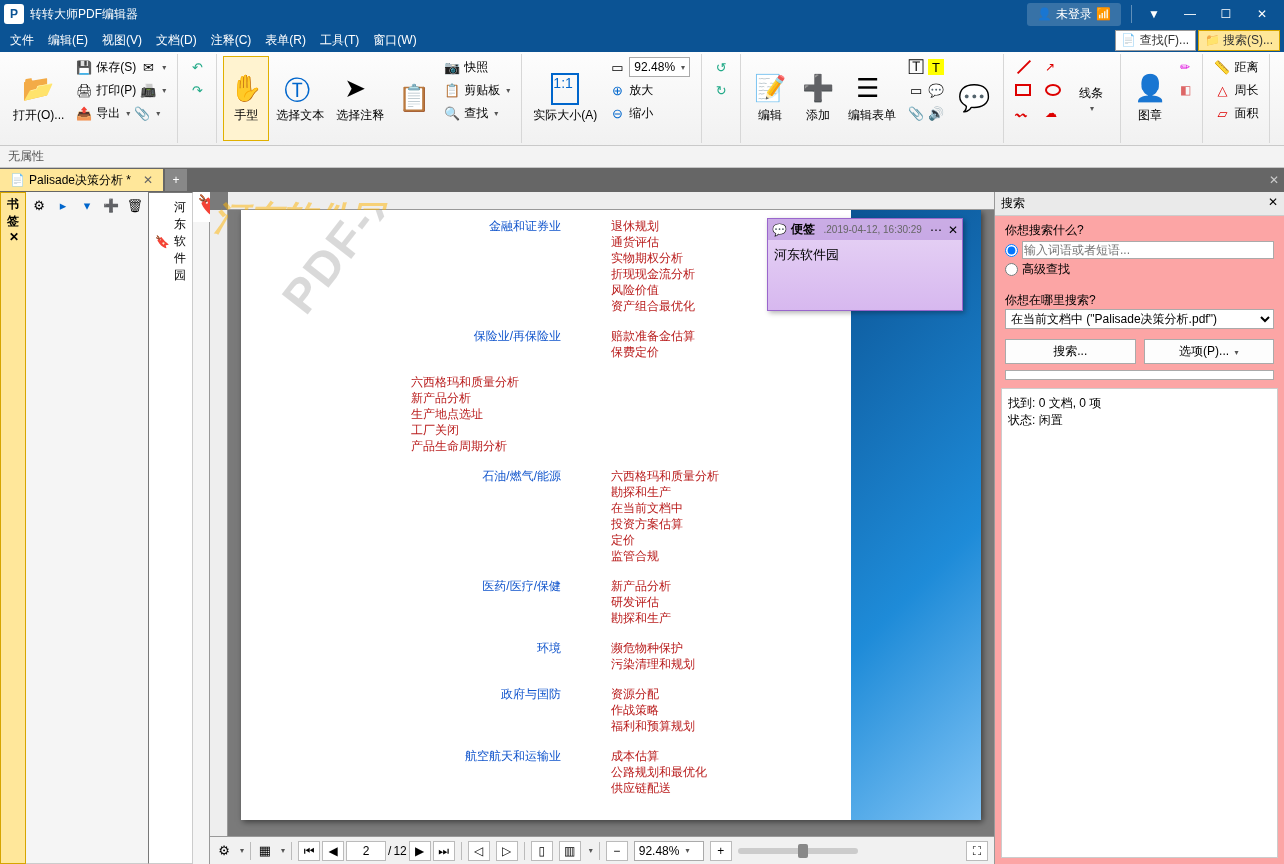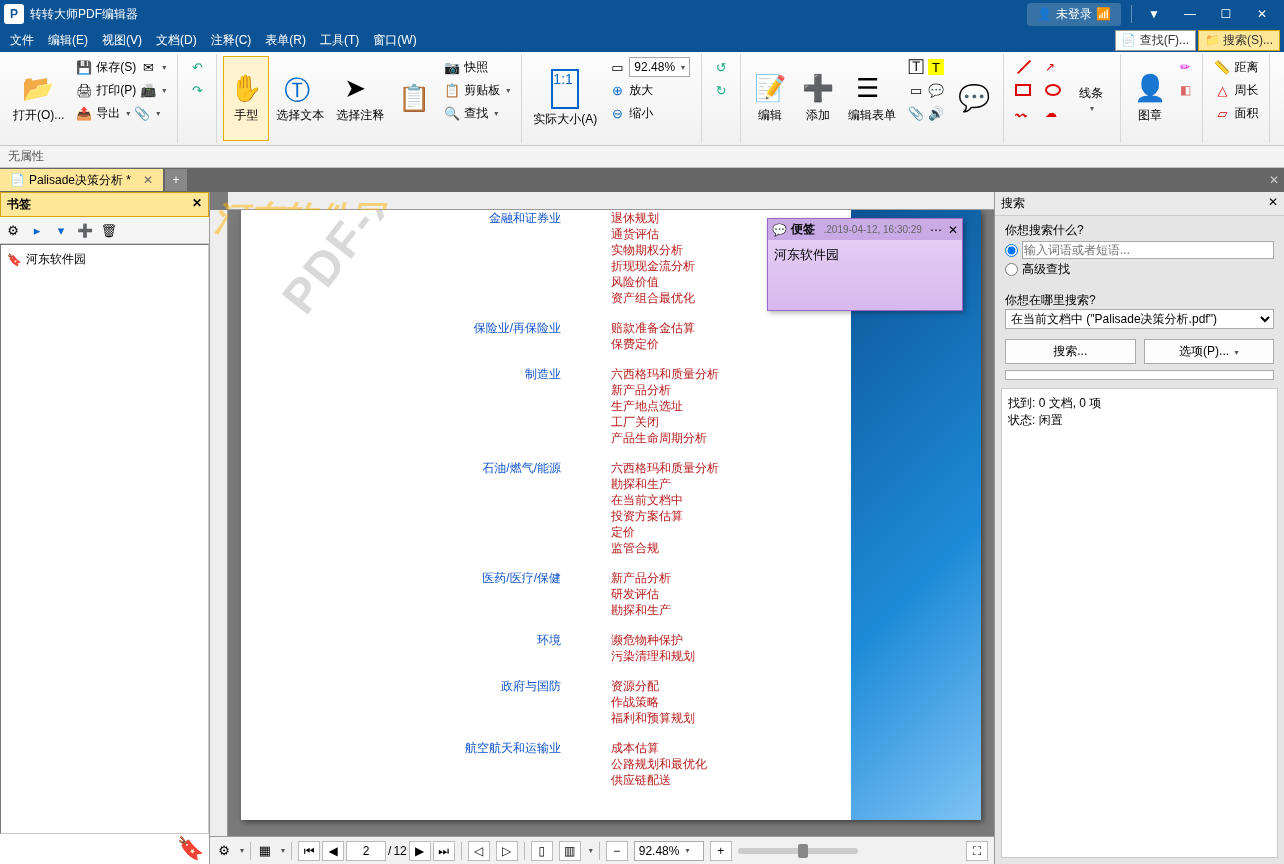--- a/index.html
+++ b/index.html
@@ -24,52 +24,52 @@
 .icon{width:16px;height:16px;display:inline-flex;align-items:center;justify-content:center;font-size:13px}
 .icon32{width:32px;height:32px;font-size:26px}
 .col{display:flex;flex-direction:column;gap:1px}
 .caret{font-size:8px;color:#555;margin-left:2px}
 .propbar{height:22px;background:#f3f3f3;border-bottom:1px solid #c5c5c5;padding:2px 8px;color:#555}
 .tabbar{height:24px;background:#666;display:flex;align-items:center}
 .tab{background:#ffe79a;height:22px;padding:3px 10px;display:flex;align-items:center;gap:4px;font-size:11px;position:relative}
 .tab .close{margin-left:8px;color:#666}
 .tabadd{width:22px;height:22px;background:#888;color:#fff;display:flex;align-items:center;justify-content:center;margin-left:2px}
 .workspace{flex:1;display:flex;min-height:0}
-.sidebar{width:210px;background:#f5f5f5;display:flex;flex-direction:column;border-right:1px solid #999}
+.sidebar{width:210px;background:#f5f5f5;display:flex;flex-direction:row;border-right:1px solid #999}
 .sidehead{background:#ffe79a;border:1px solid #d6a500;padding:3px 6px;font-weight:bold}
 .sidetool{background:#f5f5f5;padding:3px;display:flex;gap:4px;border-bottom:1px solid #ccc}
 .sidetool .icon{width:20px;height:20px}
 .sidelist{flex:1;background:#fff;border:1px inset #ccc;padding:4px}
 .bmitem{display:flex;align-items:center;gap:4px;padding:2px}
 .sidefoot{height:30px;background:#fff;display:flex;align-items:center;justify-content:flex-end;padding:4px}
 .canvas-wrap{flex:1;background:#7a7a7a;display:flex;flex-direction:column;min-width:0;position:relative}
 .ruler-h{height:18px;background:#eee;border-bottom:1px solid #999;margin-left:18px}
 .canvas-inner{flex:1;display:flex;min-height:0}
 .ruler-v{width:18px;background:#eee;border-right:1px solid #999}
 .page-area{flex:1;background:#7a7a7a;display:flex;justify-content:center;align-items:flex-start;overflow:hidden;position:relative}
 .page{width:740px;height:610px;background:#fff;margin:0;position:relative;box-shadow:2px 2px 6px rgba(0,0,0,.5)}
 .page-bg{position:absolute;top:0;right:0;width:130px;height:100%;background:linear-gradient(135deg,#0b5394,#1e8bd8 60%,#7fc3f5);}
 .watermark{position:absolute;left:30px;top:80px;transform:rotate(-52deg);transform-origin:left top;font-size:48px;color:rgba(0,0,0,.15);font-weight:bold;letter-spacing:2px;white-space:nowrap}
-.content{position:absolute;left:170px;top:0;width:540px}
+.content{position:absolute;left:170px;top:8px;width:540px}
 .row{display:flex;margin-bottom:4px}
 .cat{width:200px;color:#1155cc;text-align:right;padding-right:50px}
 .items{color:#b91c1c}
 .items div{line-height:16px}
 .sticky{position:absolute;right:18px;top:8px;width:196px;border:1px solid #9966cc;background:linear-gradient(#e7d4f5,#d7b8ef);box-shadow:2px 2px 5px rgba(0,0,0,.3)}
 .sticky-head{background:rgba(150,100,200,0.35);padding:2px 4px;display:flex;align-items:center;gap:4px;font-size:11px}
 .sticky-head .ts{color:#666;margin-left:auto;font-size:10px}
 .sticky-body{padding:6px;font-size:13px;min-height:70px}
 .statusbar{height:28px;background:#f1f1f1;border-top:1px solid #999;display:flex;align-items:center;padding:0 6px;gap:6px}
 .statusbar .grp{display:flex;align-items:center;gap:2px}
 .statusbar .btn{width:22px;height:20px;border:1px solid #bbb;background:#fff;display:flex;align-items:center;justify-content:center}
 .statusbar input{width:40px;text-align:center;border:1px solid #bbb;height:20px}
 .statusbar .slider{width:120px;height:6px;background:#ccc;position:relative;border-radius:3px}
 .statusbar .slider .thumb{position:absolute;width:10px;height:14px;background:#888;top:-4px;left:50%;border-radius:2px}
 .vsep{width:1px;height:18px;background:#bbb}
-.searchpane{width:290px;background:#e5e5e5;display:flex;flex-direction:column;border-left:1px solid #999}
+.searchpane{width:290px;background:#fca5a5;display:flex;flex-direction:column;border-left:1px solid #999}
 .searchpane .head{background:#eaeaea;border-bottom:1px solid #ccc;padding:3px 6px;display:flex;justify-content:space-between}
 .searchpane .sect{padding:6px 10px}
 .searchpane input[type=text],.searchpane select{width:100%;border:1px solid #aaa;padding:1px;background:#fff}
 .searchpane .btns{display:flex;gap:8px;padding:4px 10px}
 .searchpane .btns button{flex:1;border:1px solid #aaa;background:#fdfdfd;padding:3px}
 .searchpane .results{flex:1;margin:6px;border:1px solid #ccc;background:#fff;padding:6px}
 .progress{height:10px;margin:2px 10px;border:1px solid #aaa;background:#fff}
 .radio{display:flex;align-items:center;gap:4px;margin:2px 0}
 .toolbar-combo{border:1px solid #aaa;background:#fff;padding:1px 4px;display:flex;align-items:center;gap:4px;height:20px}
 .draw{display:inline-block}
@@ -187,21 +187,21 @@
             <span class="icon">🔍</span>
             <span>查找</span>
             <span class="caret">▾</span>
           </div>
     </div>
   </div>
     </div>
   <div class="rgroup">
       <div class="body">
     <div class="bigbtn">
-          <span class="icon32" style="color:#06c;border:2px solid #06c;font-size:14px;width:28px;height:40px">1:1</span>
+          <span class="icon32" style="color:#06c;border:2px solid #06c;font-size:14px;width:28px;height:32px">1:1</span>
           <span>实际大小(A)</span>
         </div>
     <div class="col">
       <div class="smbtn">
             <span class="icon">▭</span>
             <div class="toolbar-combo">
               <span>92.48%</span>
               <span class="caret">▾</span>
             </div>
           </div>
@@ -386,21 +386,20 @@
               <div style="height: 10px;"></div>
               <div class="row">
                 <div class="cat">保险业/再保险业</div>
                 <div class="items">
                   <div>赔款准备金估算</div>
                   <div>保费定价</div>
                 </div>
               </div>
               <div style="height: 10px;"></div>
               <div class="row">
-                <div class="cat">制造业</div>
                 <div class="items">
                   <div>六西格玛和质量分析</div>
                   <div>新产品分析</div>
                   <div>生产地点选址</div>
                   <div>工厂关闭</div>
                   <div>产品生命周期分析</div>
                 </div>
               </div>
               <div style="height: 10px;"></div>
               <div class="row">

